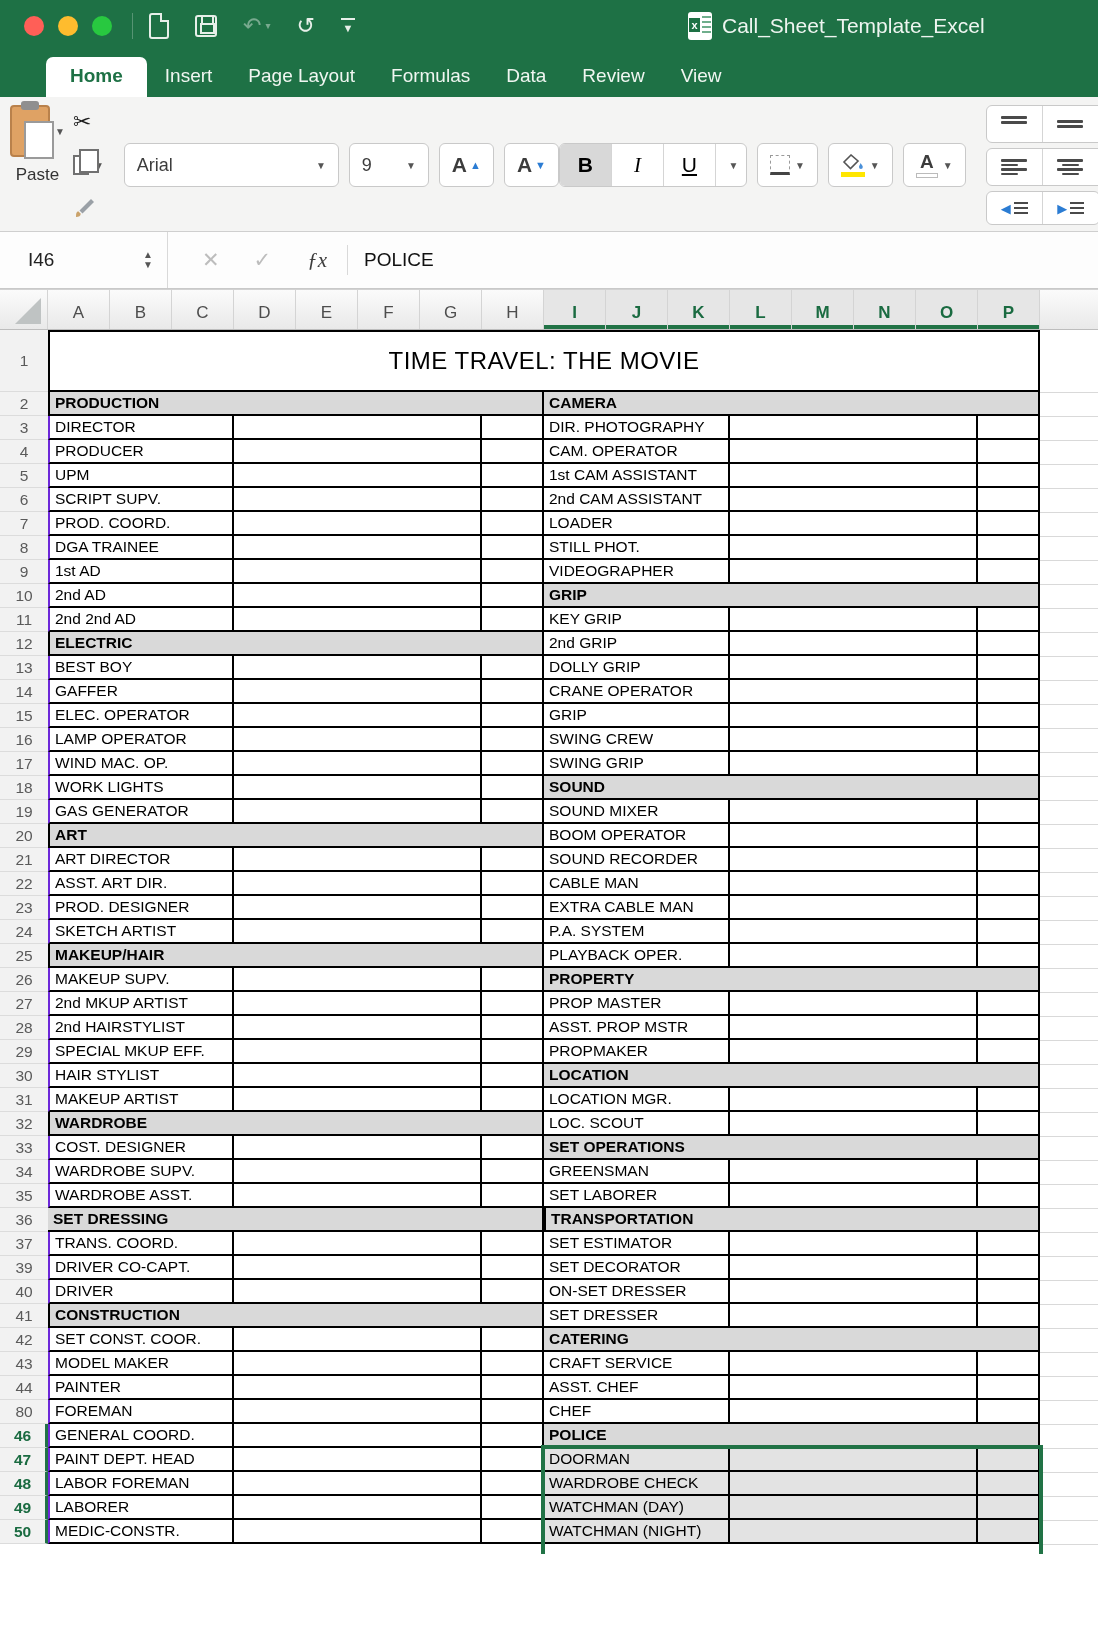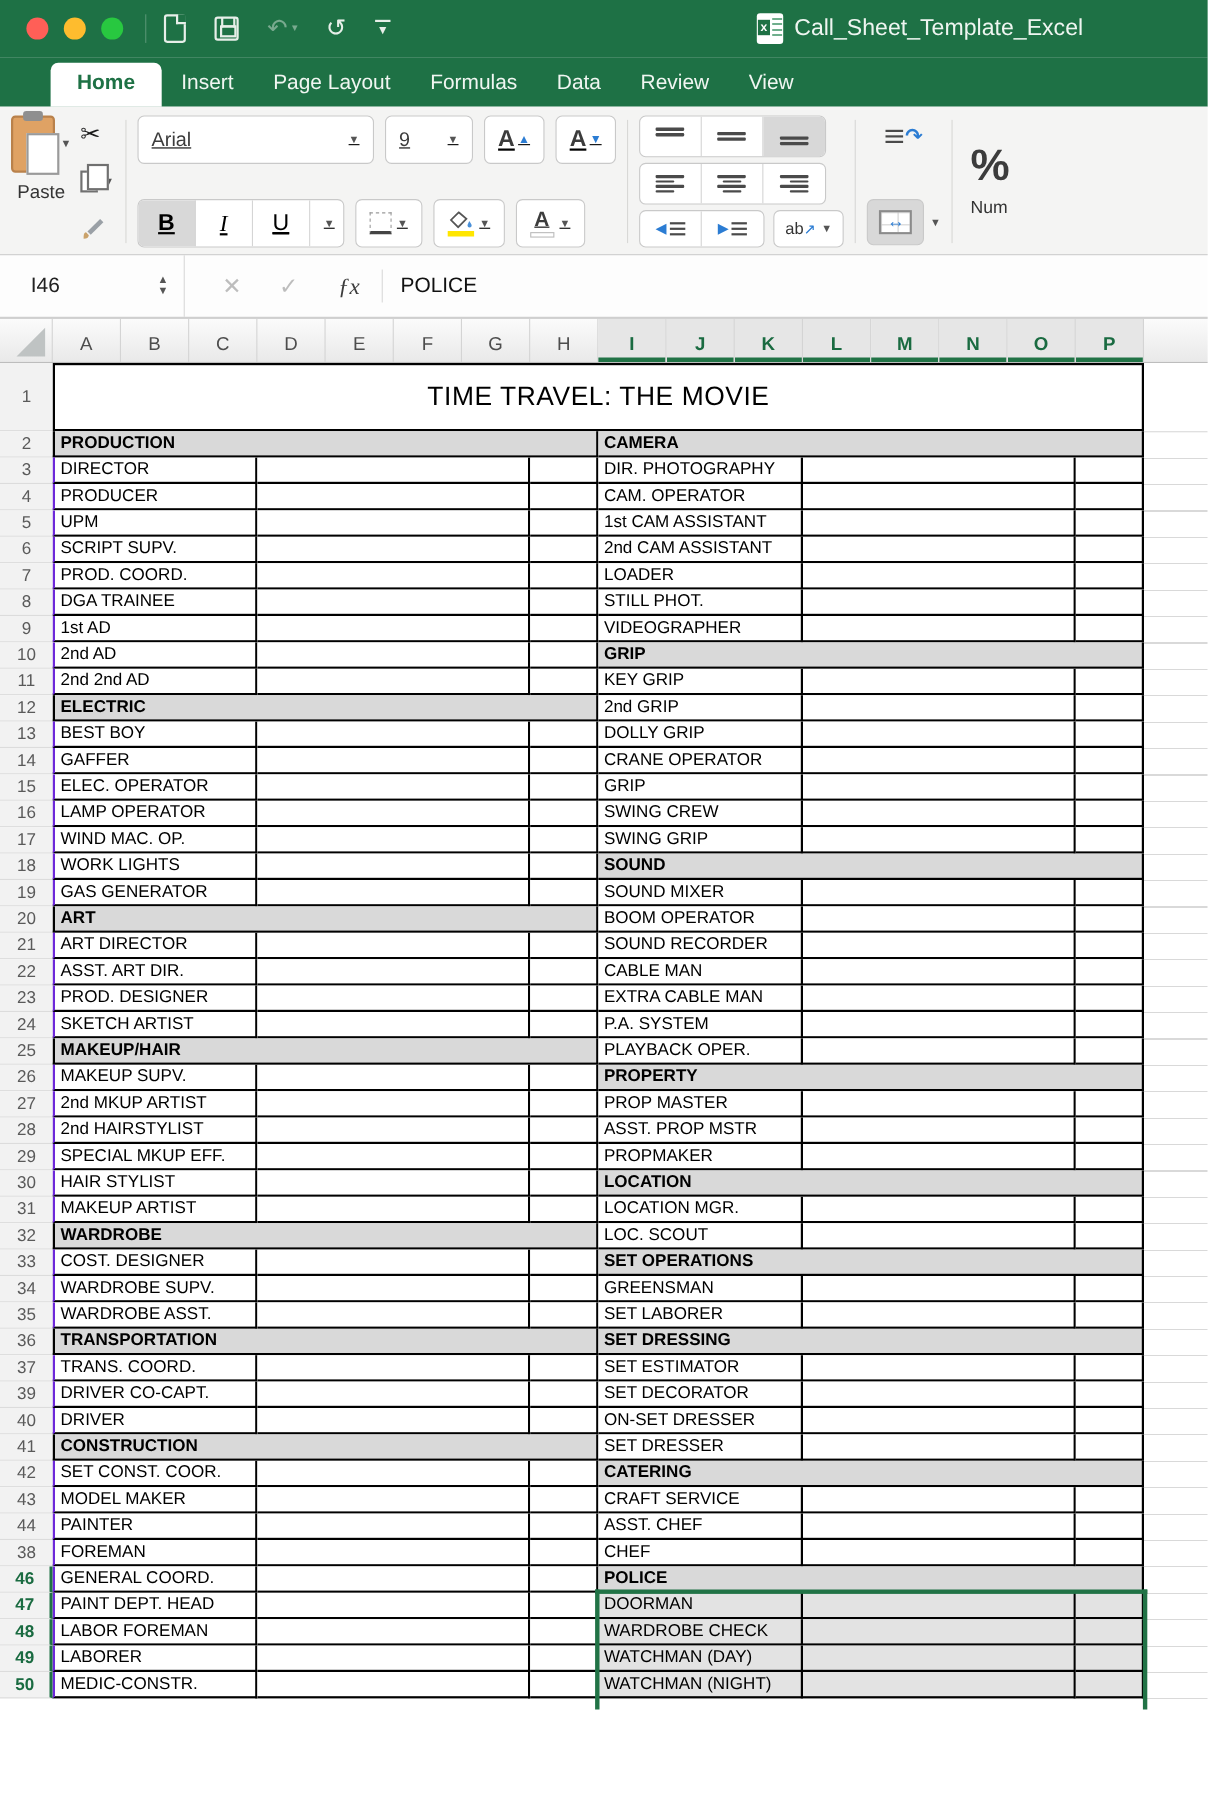--- a/index.html
+++ b/index.html
@@ -55,21 +55,21 @@
   .clipboard:after { content:""; position:absolute; right:-6px; bottom:-4px; width:26px; height:34px; background:#fff; border:2px solid #9a9a9a; }
   .paste-lbl { font-size:17px; color:#333; margin-top:8px; }
   .clip-mini { display:flex; flex-direction:column; justify-content:space-between; padding:2px 0; }
   .mini-row { display:flex; align-items:center; height:30px; font-size:20px; color:#444; }
   .scissors { color:#1b1b1b; font-size:22px; }
   .copyic { width:16px; height:20px; border:2px solid #707070; background:#fff; position:relative; }
   .copyic:before { content:""; position:absolute; left:4px; top:-8px; width:16px; height:20px; border:2px solid #707070; background:#fff; }
   .brush { font-size:20px; }
 
   
-  .fontgrp { display:flex; flex-direction:column; justify-content:space-between;text-decoration:underline; }
+  .fontgrp { display:flex; justify-content:space-between; }
   .fg-row { display:flex; align-items:center; gap:10px; }
   .fontname { width:215px; height:44px; padding:0 12px; justify-content:space-between; font-size:18px; }
   .fontsize { width:80px; height:44px; padding:0 12px; justify-content:space-between; font-size:18px; }
   .fbtn { height:44px; padding:0 12px; font-size:20px; }
   .grow-a { font-size:21px; font-weight:bold; }
   .tri-up,.tri-down { font-size:11px; color:#2b7cd3; margin-left:3px; }
   .biu { display:flex; height:44px; border:1px solid #c9c9c9; border-radius:6px; overflow:hidden; background:#fff; }
   .biu > div { width:52px; display:flex; align-items:center; justify-content:center; font-size:21px; border-right:1px solid #d5d5d5; }
   .biu > div:last-child { border-right:none; }
   .bord-ic { width:20px; height:20px; border:1px dashed #9a9a9a; border-bottom:3px solid #444; }
@@ -727,22 +727,22 @@
           <div class="gut">35</div>
           <div class="cell cl">WARDROBE ASST.</div>
           <div class="cell cv"></div>
           <div class="cell cs"></div>
           <div class="cell cl2">SET LABORER</div>
           <div class="cell cv"></div>
           <div class="cell cs"></div>
         </div>
         <div class="grow">
           <div class="gut">36</div>
+          <div class="cell csec">SET DRESSING</div>
           <div class="cell csec lb">TRANSPORTATION</div>
-          <div class="cell csec">SET DRESSING</div>
         </div>
         <div class="grow">
           <div class="gut">37</div>
           <div class="cell cl">TRANS. COORD.</div>
           <div class="cell cv"></div>
           <div class="cell cs"></div>
           <div class="cell cl2">SET ESTIMATOR</div>
           <div class="cell cv"></div>
           <div class="cell cs"></div>
         </div>
@@ -790,21 +790,21 @@
         <div class="grow">
           <div class="gut">44</div>
           <div class="cell cl">PAINTER</div>
           <div class="cell cv"></div>
           <div class="cell cs"></div>
           <div class="cell cl2">ASST. CHEF</div>
           <div class="cell cv"></div>
           <div class="cell cs"></div>
         </div>
         <div class="grow">
-          <div class="gut">38</div>
+          <div class="gut">80</div>
           <div class="cell cl">FOREMAN</div>
           <div class="cell cv"></div>
           <div class="cell cs"></div>
           <div class="cell cl2">CHEF</div>
           <div class="cell cv"></div>
           <div class="cell cs"></div>
         </div>
         <div class="grow">
           <div class="gut gsel">46</div>
           <div class="cell cl">GENERAL COORD.</div>

